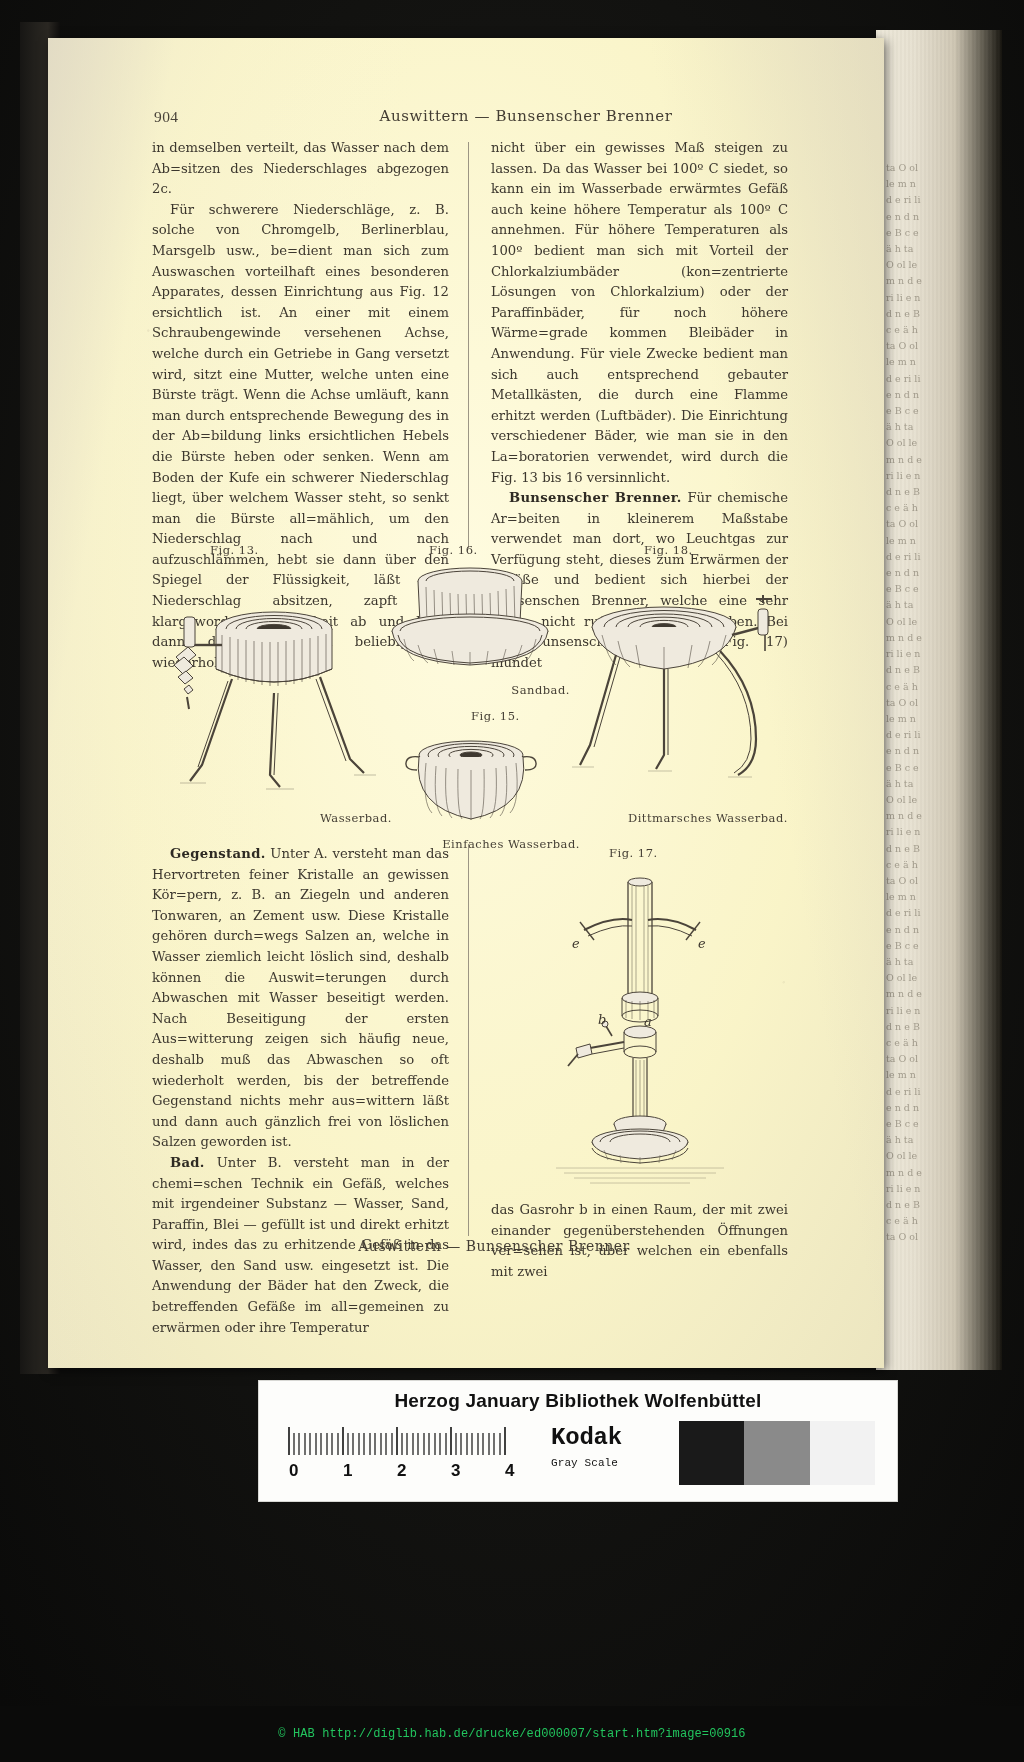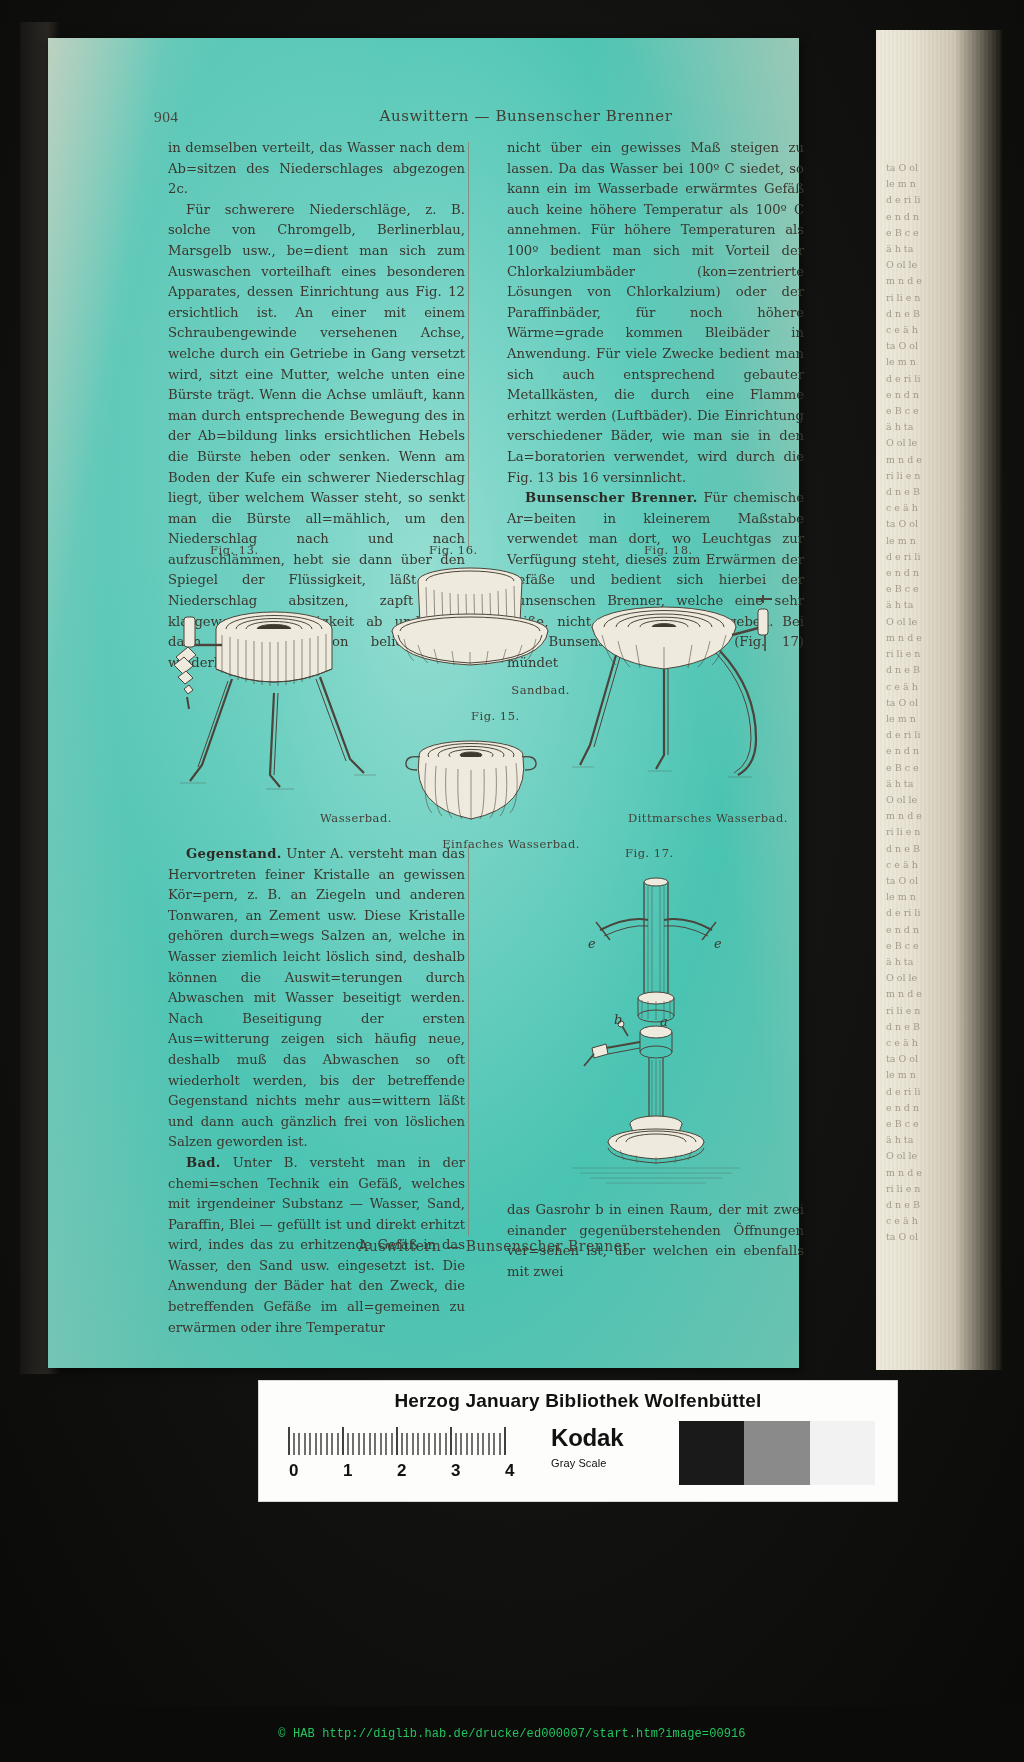--- a/index.html
+++ b/index.html
@@ -34,22 +34,22 @@
   
   .ghost-col{
     position:absolute;left:886px;top:160px;width:36px;height:1080px;
     font-family:"DejaVu Serif", serif;
     font-size:9.5px;line-height:16.2px;color:#6b6455;opacity:.55;
     overflow:hidden;word-break:break-all;
   }
 
   
   .page{
-    position:absolute;left:48px;top:38px;width:751px;height:1330px;
-    background:#14b8a6;
+    position:absolute;left:48px;top:38px;width:836px;height:1330px;
+    background:#fef9c3;
     box-shadow: 2px 3px 10px rgba(0,0,0,.55);
   }
   .page .paper-tone{
     position:absolute;inset:0;
     background:
       linear-gradient(100deg, rgba(221,214,197,.75) 0%, rgba(240,236,226,.15) 12%, rgba(244,240,230,0) 35%),
       linear-gradient(260deg, rgba(214,206,188,.5) 0%, rgba(244,240,230,0) 22%),
       radial-gradient(ellipse at 50% 40%, rgba(255,253,246,.55) 0%, rgba(236,230,216,.25) 60%, rgba(214,206,189,.45) 100%);
     pointer-events:none;
   }
@@ -76,21 +76,21 @@
     font-family:"Liberation Serif", serif;
     font-size:15.5px;color:#4a443a;letter-spacing:.4px;
   }
   .head-title{
     position:absolute;left:0;top:69px;width:836px;text-align:center;
     font-size:15px;letter-spacing:.6px;color:#433d33;
     padding-left:60px;
   }
 
   .cols{position:absolute;left:104px;top:100px;width:636px;}
-  .col{width:297px;margin-left:16px;}
+  .col{width:297px;}
   .col.left{position:absolute;left:0;top:0;}
   .col.right{position:absolute;left:339px;top:0;}
   .rule{
     position:absolute;left:316px;top:4px;width:1px;height:406px;
     background:#8b8475;opacity:.85;
   }
   .rule2{
     position:absolute;left:316px;top:706px;width:1px;height:392px;
     background:#8b8475;opacity:.85;
   }
@@ -144,21 +144,21 @@
   .ruler{
     position:absolute;left:22px;top:44px;width:248px;height:34px;
   }
   .rulernums{
     position:absolute;left:14px;top:80px;width:262px;height:24px;
     font-family:"Liberation Sans", sans-serif;font-size:17px;font-weight:bold;color:#111;
   }
   .rulernums span{position:absolute;}
   .kodak{
     position:absolute;left:292px;top:44px;width:120px;
-    font-family:Liberation Sans, sans-serif;
+    font-family:Liberation Mono, monospace;
     font-size:24px;font-weight:bold;color:#111;letter-spacing:-.2px;line-height:25px;
   }
   .kodak .sub{font-size:11px;font-weight:normal;letter-spacing:.1px;display:block;margin-top:1px;}
   .patches{position:absolute;left:420px;top:40px;width:196px;height:64px;display:flex;}
   .patches div{flex:1;}
 
   
   .footer{
     position:absolute;left:0;top:1706px;width:1024px;height:56px;
     background:#0b0b0a;

